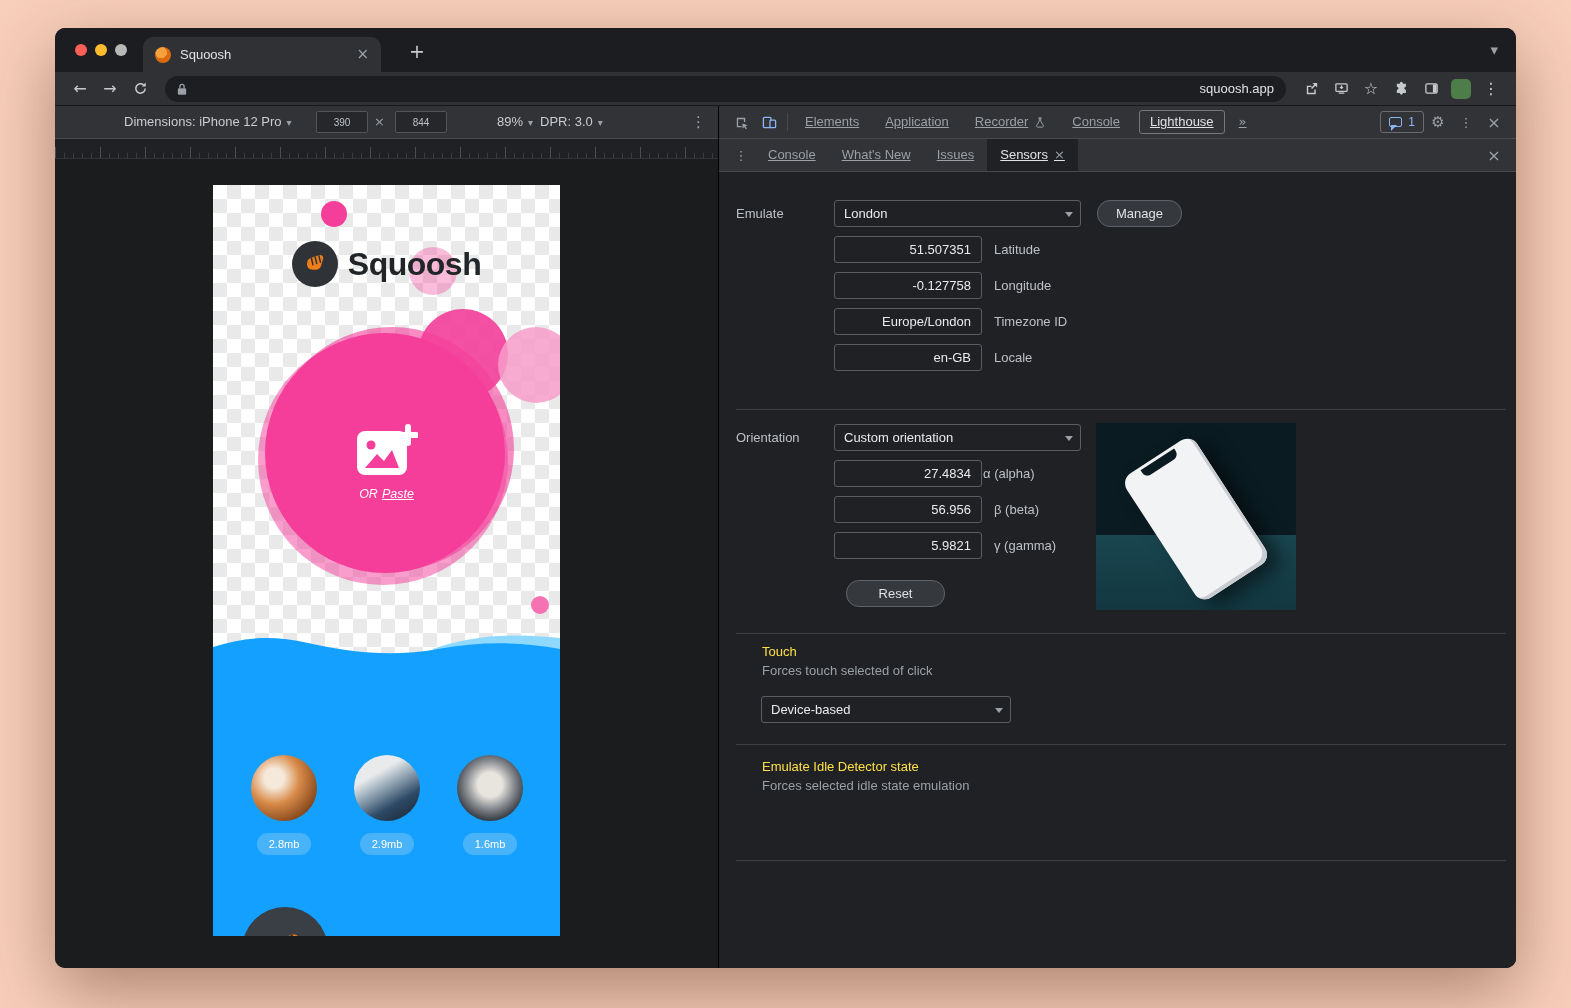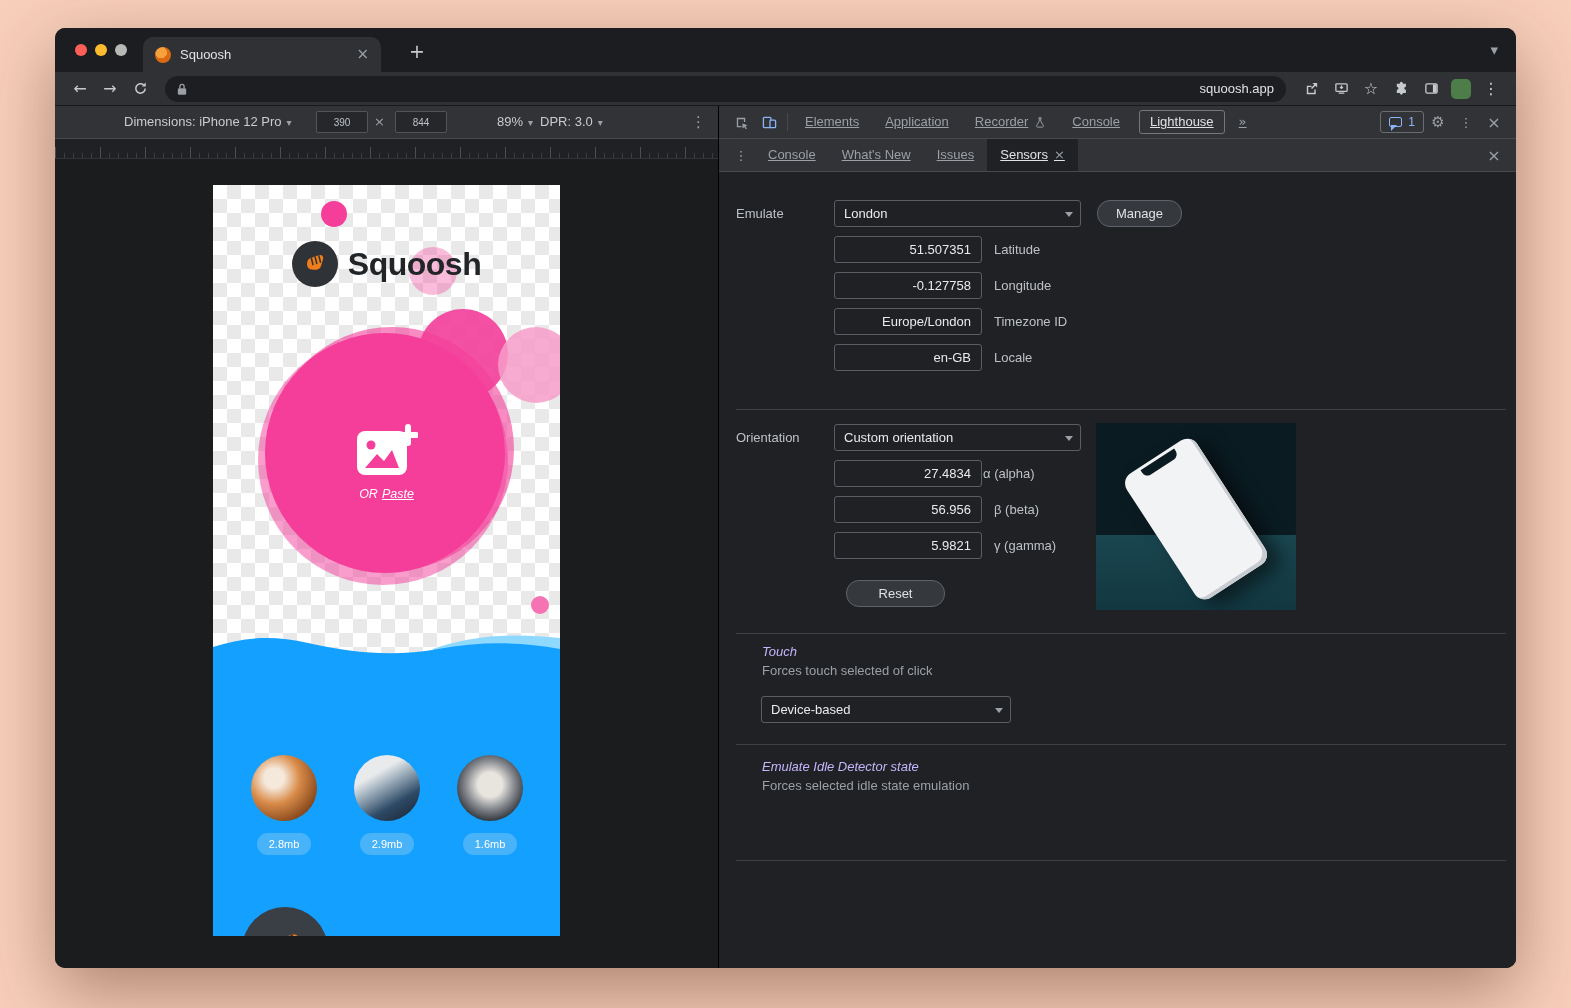--- a/index.html
+++ b/index.html
@@ -116,21 +116,21 @@
   .flabel { position:absolute; height:27px; line-height:27px; color:#bdc1c6; }
   .select { position:absolute; height:27px; background:#202124; border:1px solid #5a5e63;
     border-radius:3px; display:flex; align-items:center; padding:0 22px 0 9px; color:#e8eaed; }
   .select .caret { position:absolute; right:7px; top:11px; width:0; height:0;
     border-left:4px solid transparent; border-right:4px solid transparent; border-top:5px solid #9aa0a6; }
   .tbox { position:absolute; height:27px; background:#202124; border:1px solid #5a5e63; border-radius:3px;
     color:#e8eaed; display:flex; align-items:center; justify-content:flex-end; padding:0 10px; }
   .dt-btn { position:absolute; height:27px; background:#35383c; border:1px solid #60646a;
     border-radius:13px; color:#dfe1e5; display:flex; align-items:center; justify-content:center; }
   .divider { position:absolute; left:17px; width:770px; height:1px; background:#3c4043; }
-  .sec-title { position:absolute; color:#c4b5fd;font-style:italic; }
+  .sec-title { position:absolute; color:#fde047; }
   .sec-sub { position:absolute; color:#9aa0a6; }
   .phone-box { position:absolute; left:377px; top:251px; width:200px; height:187px; overflow:hidden;
     background:linear-gradient(180deg,#0a1b22 0%,#0a1b22 60%,#1a4650 60%,#123740 100%); }
   .phone { position:absolute; left:58px; top:22px; width:84px; height:148px; background:#f2f3f5;
     border-radius:12px; transform:rotate(-33deg);
     box-shadow:inset -3px -4px 0 #c8cbd0, 8px 12px 18px rgba(0,0,0,.5); }
   .phone .notch { position:absolute; left:22px; top:3px; width:40px; height:9px; background:#0a1b22;
     border-radius:0 0 6px 6px; }
 </style>
 </head>

